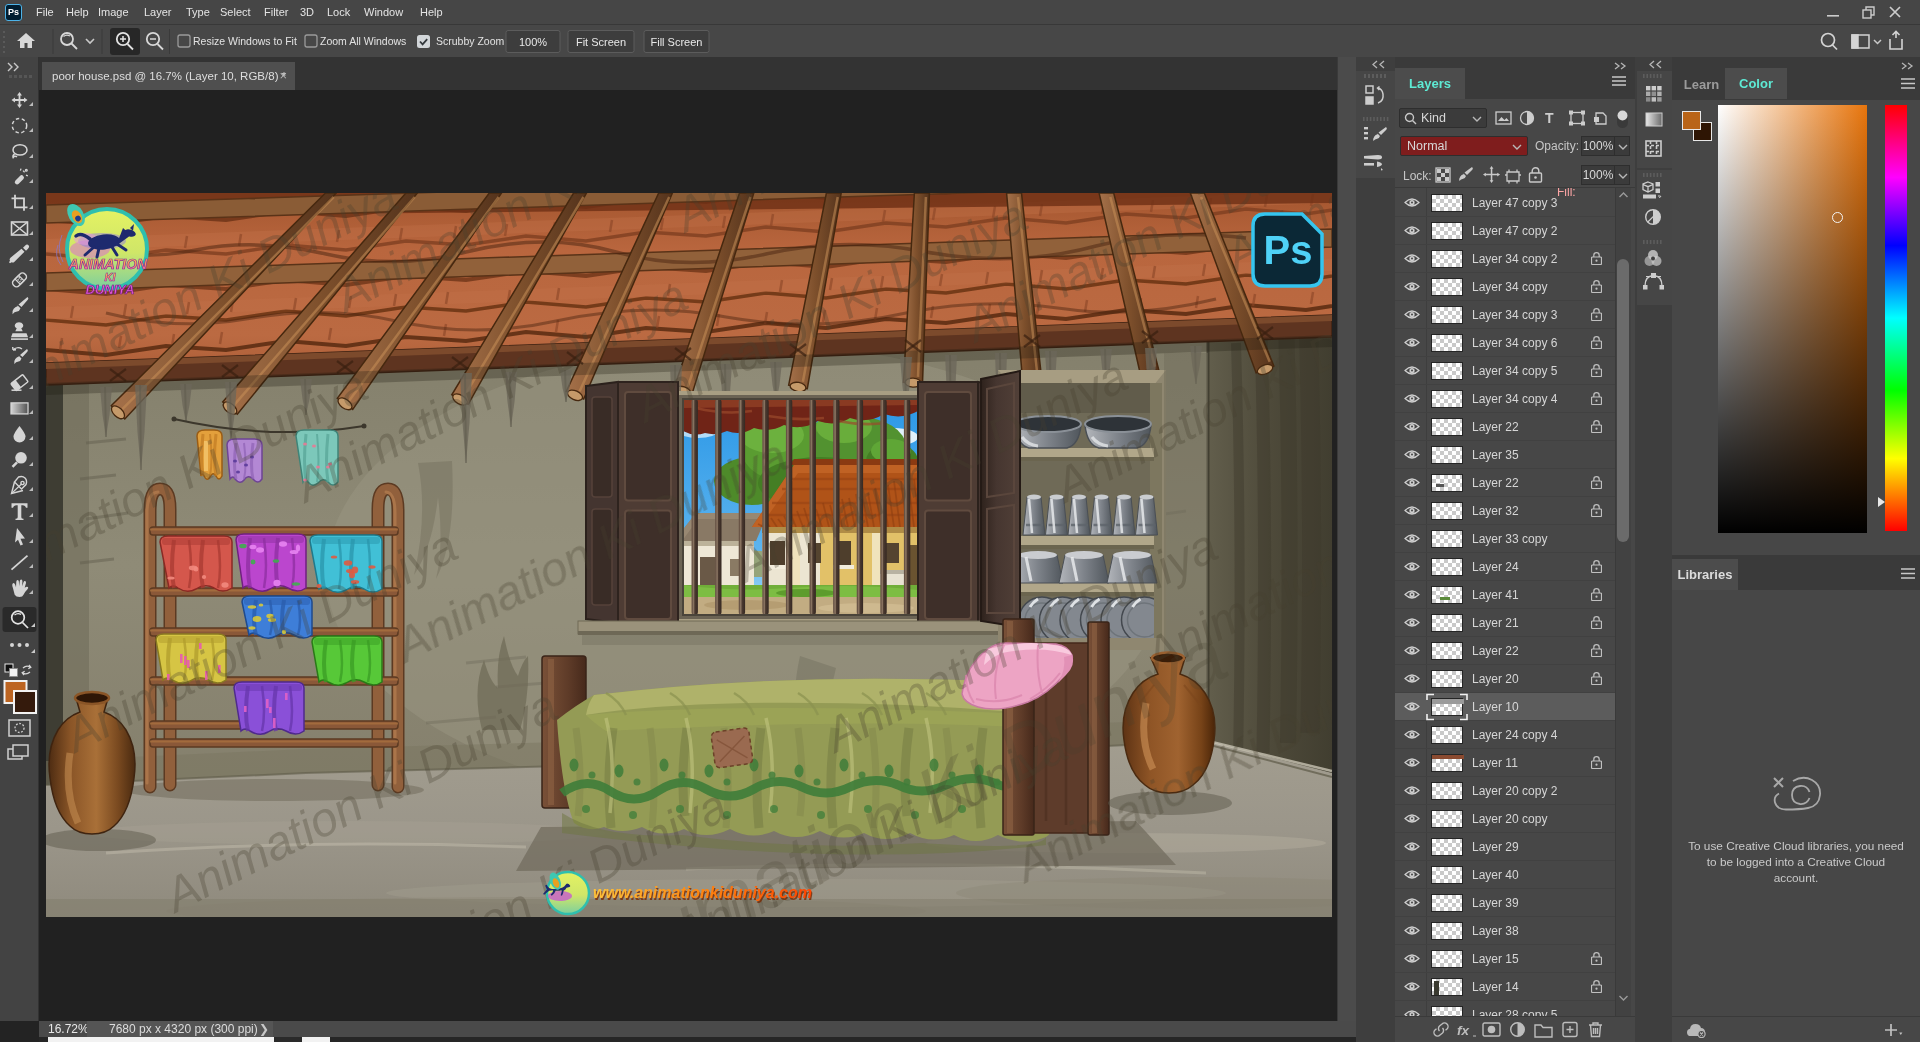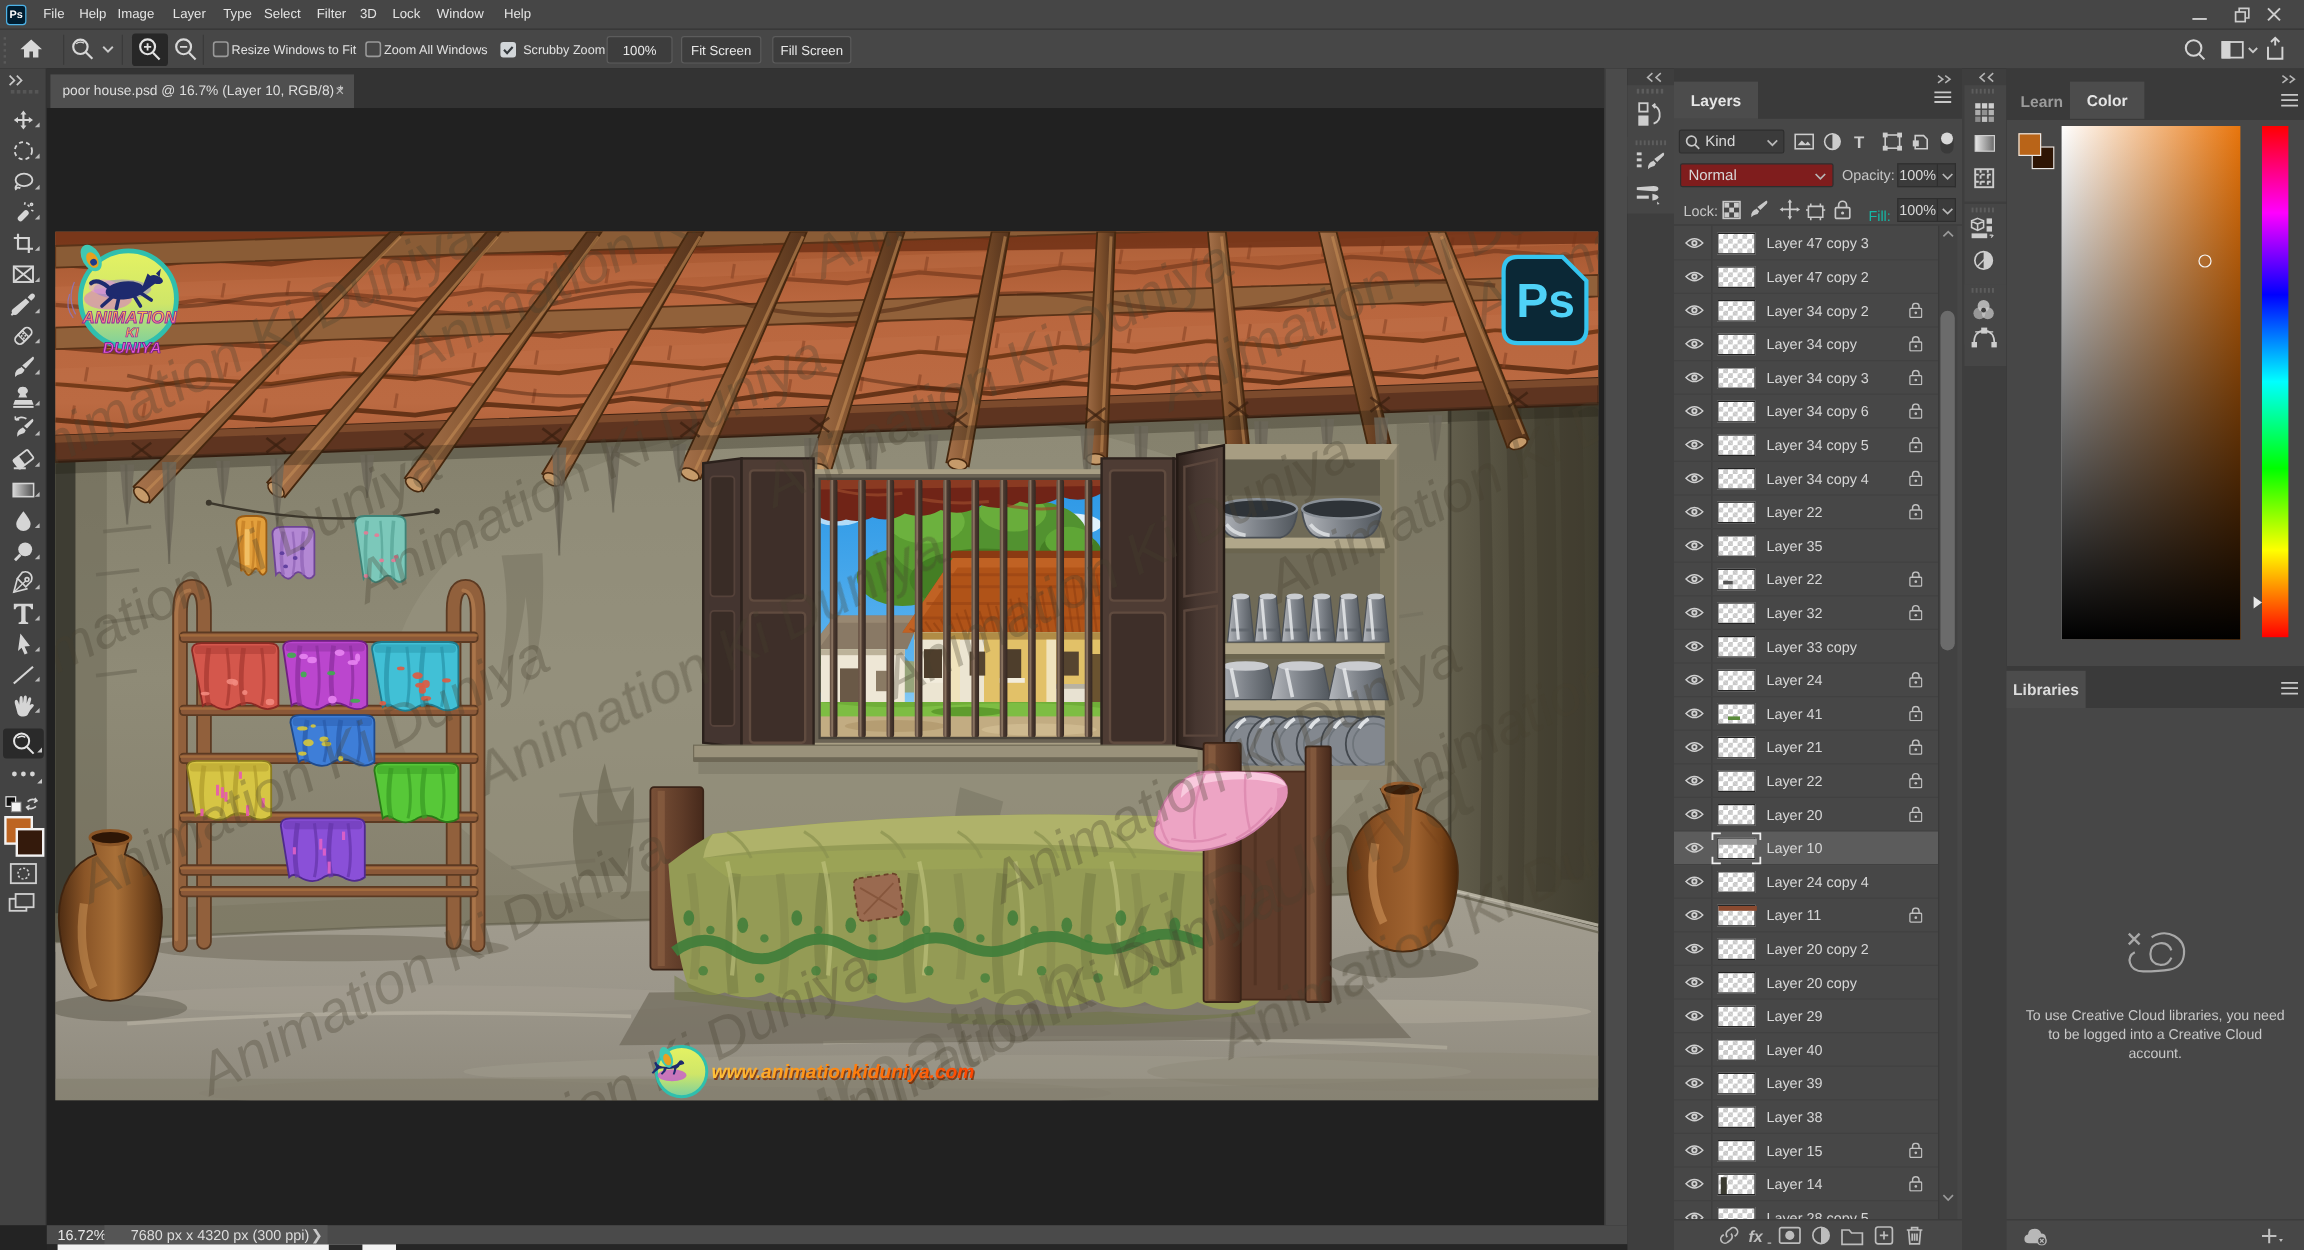--- a/index.html
+++ b/index.html
@@ -20,21 +20,21 @@
 #canvas { left:39px; top:90px; width:1298px; height:931px; background:#212121; }
 #vscroll { left:1337px; top:57px; width:19px; height:964px; background:#4b4b4b; border-left:1px solid #3a3a3a; }
 #statusbar { left:39px; top:1021px; width:1317px; height:16px; background:#4a4a4a; color:#e0e0e0; font-size:12px; }
 #hscroll { left:39px; top:1037px; width:1317px; height:5px; background:#262626; }
 
 #dockA { left:1356px; top:57px; width:39px; height:985px; background:#3e3e3e; }
 #layerspanel { left:1395px; top:57px; width:240px; height:985px; background:#474747; }
 #dockB { left:1635px; top:57px; width:37px; height:985px; background:#3e3e3e; }
 #rightpanel { left:1672px; top:57px; width:248px; height:985px; background:#474747; }
 .ptabbar { position:absolute; left:0; top:0; width:100%; height:42px; background:#3a3a3a; }
-.ptab { position:absolute; top:11px; height:31px; background:#4c4c4c; color:#e5e5e5; font-size:13px; font-weight:bold; line-height:31px; text-align:center; }
+.ptab { position:absolute; top:11px; height:31px; background:#4c4c4c; color:#5eead4; font-size:13px; font-weight:bold; line-height:31px; text-align:center; }
 .row { position:absolute; left:0; width:220px; height:28px; border-bottom:1px solid #414141; }
 .lname { position:absolute; left:77px; top:7px; font-size:12px; color:#d6d6d6; white-space:nowrap; }
 .eye { position:absolute; left:9px; top:8px; width:16px; height:11px; }
 .thumb { position:absolute; left:36px; top:5px; width:32px; height:18px; border:1px solid #252525; background-color:#fff; background-image:linear-gradient(45deg,#c9c9c9 25%,transparent 25%,transparent 75%,#c9c9c9 75%),linear-gradient(45deg,#c9c9c9 25%,transparent 25%,transparent 75%,#c9c9c9 75%); background-size:8px 8px; background-position:0 0,4px 4px; }
 .lock { position:absolute; left:196px; top:7px; width:11px; height:13px; }
 </style>
 </head>
 <body>
 <div id="app">
   <div class="abs" id="menubar">
@@ -1278,21 +1278,21 @@
             <path d="M2 5 h12 v9 h-12 z"></path>
             <path d="M4 5 V2.5 M12 5 V2.5 M4 14 v2.5 M12 14 v2.5 M2 8 h-2 M14 8 h2" stroke-dasharray="none"></path>
           </g>
         <g transform="translate(96,2)">
             <rect x="0.5" y="6" width="12" height="9" rx="1" fill="none" stroke="#c9c9c9" stroke-width="1.4"></rect>
             <path d="M3.2 6 V4 a3.3 3.3 0 0 1 6.6 0 V6" fill="none" stroke="#c9c9c9" stroke-width="1.4"></path>
             <circle cx="6.5" cy="10.5" r="1.3"></circle>
           </g>
       </g>
     </svg>
-    <span style="position:absolute;left:162px;top:116px;font-size:12px;color:#14b8a6">Fill:</span>
+    <span style="position:absolute;left:162px;top:128px;font-size:12px;color:#fca5a5">Fill:</span>
     <div style="position:absolute;left:186px;top:108px;width:34px;height:20px;background:#3b3b3b;border:1px solid #2e2e2e;color:#d8d8d8;font-size:12px;text-align:center;line-height:18px">100%</div>
     <div style="position:absolute;left:220px;top:108px;width:15px;height:20px;background:#3b3b3b;border:1px solid #2e2e2e;border-left:none">
         <svg style="position:absolute;left:3px;top:7px" width="10" height="7" viewBox="0 0 10 7">
           <path d="M1 1 l4 4 l4-4" stroke="#b8b8b8" stroke-width="1.4" fill="none"></path>
         </svg>
       </div>
     <div style="position:absolute;left:0;top:130px;width:240px;height:829px;overflow:hidden;border-top:1px solid #3a3a3a">
       <div style="position:absolute;left:31px;top:0;width:1px;height:829px;background:#3e3e3e"></div>
         <div style="position:relative;left:0;top:1px">
       <div class="row" style="top:0px">

